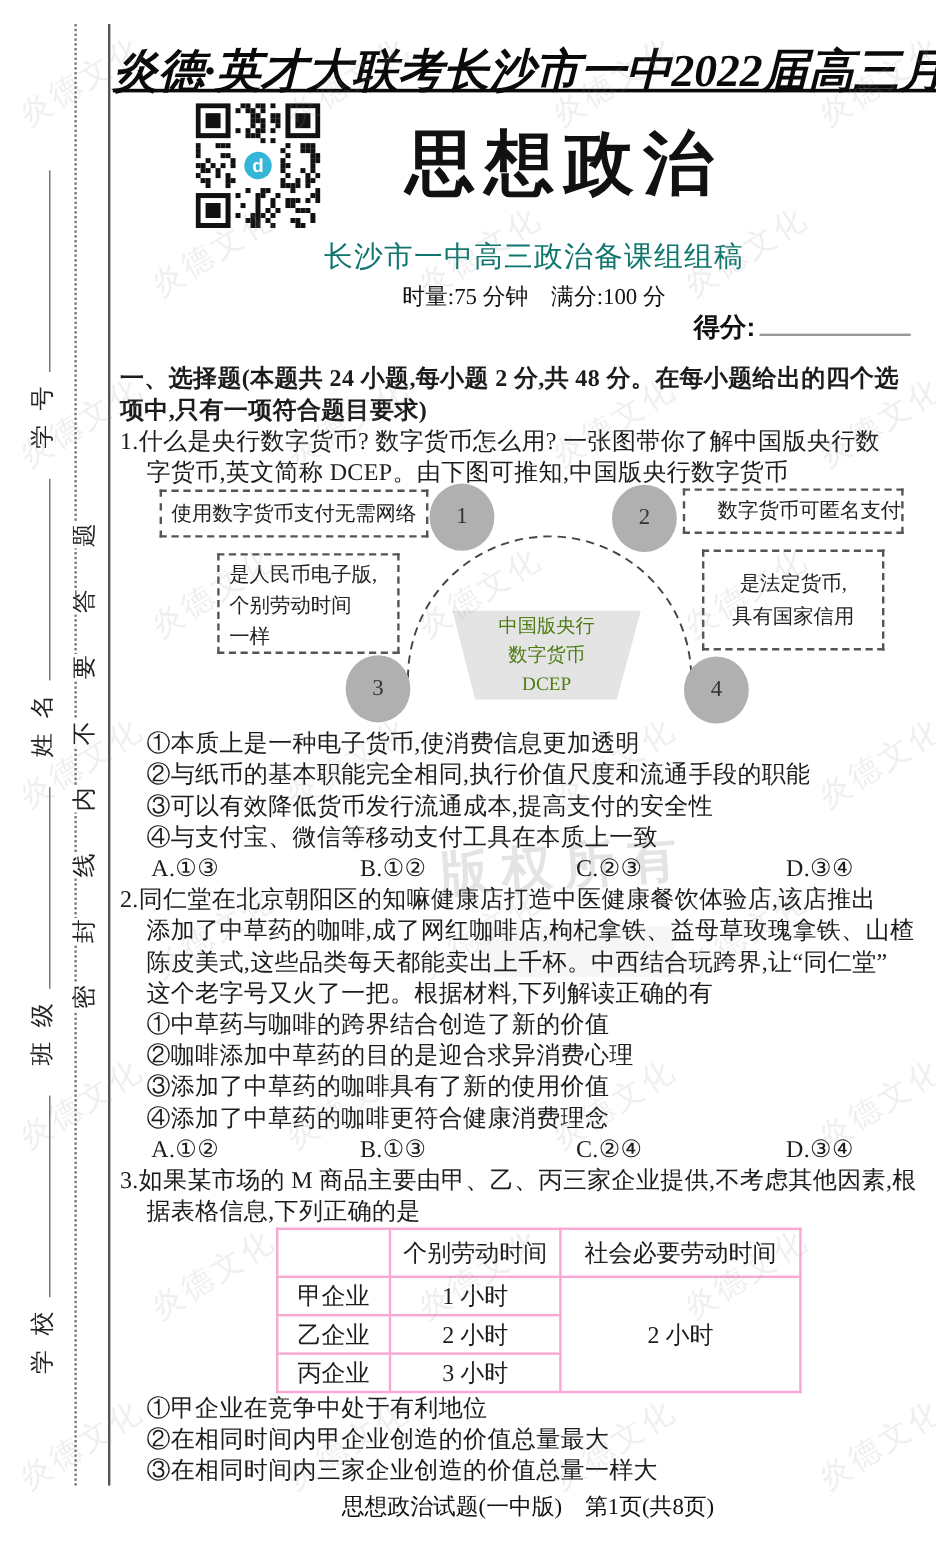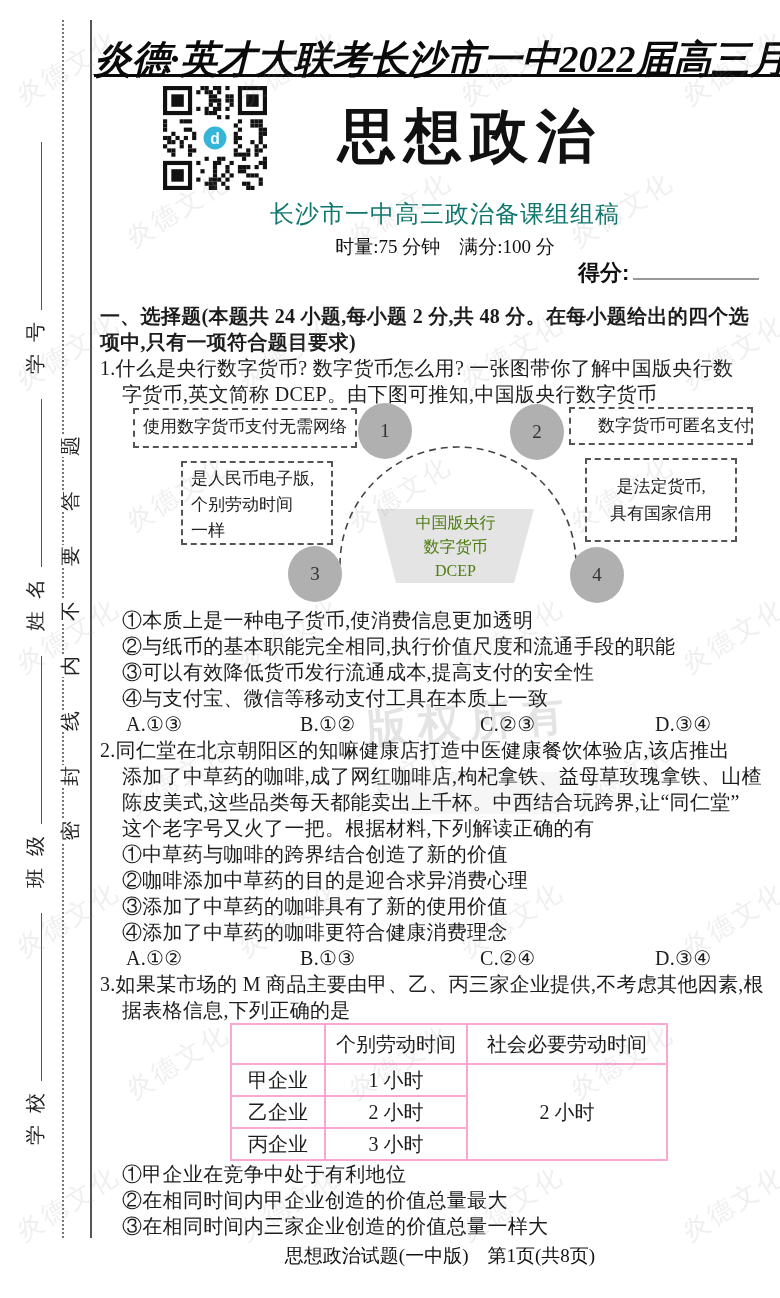--- a/index.html
+++ b/index.html
@@ -35,21 +35,21 @@
   .line{height:26px;line-height:26px;font-size:20px;letter-spacing:0.3px;white-space:nowrap;}
   .line.bold{font-weight:700;}
   .indent{padding-left:22px;}
   .opts{display:grid;grid-template-columns:174px 180px 175px auto;padding-left:26px;}
 
   
   .diagram{position:relative;height:200px;}
   .dsvg{position:absolute;left:0;top:0;z-index:0;}
   .dbox{position:absolute;border:2px dashed #555;background:#fff;z-index:2;font-size:17px;color:#222;
         box-sizing:border-box;}
-  .dbox-tl{left:33px;top:1px;width:224px;height:40px;line-height:36px;text-align:center;font-family:Liberation Mono, monospace;}
+  .dbox-tl{left:33px;top:1px;width:224px;height:40px;line-height:36px;text-align:center;}
   .dbox-tr{left:469px;top:0px;width:184px;height:38px;line-height:34px;text-align:right;}
   .dbox-ml{left:81px;top:54px;width:152px;height:84px;line-height:26px;padding:3px 0 0 8px;}
   .dbox-mr{left:485px;top:51px;width:152px;height:84px;line-height:27px;text-align:center;padding-top:13px;}
   .dcircle{position:absolute;width:54px;height:56px;border-radius:50%;background:#b0b0b0;z-index:3;
            text-align:center;line-height:56px;font-size:19px;color:#333;}
   .c1{left:258px;top:-4px;} .c2{left:410px;top:-3px;} .c3{left:188px;top:139px;} .c4{left:470px;top:140px;}
   .dcenter{position:absolute;left:277px;top:104px;width:157px;z-index:2;text-align:center;
            font-size:16px;line-height:24px;color:#4d7c0f;}
 
   

